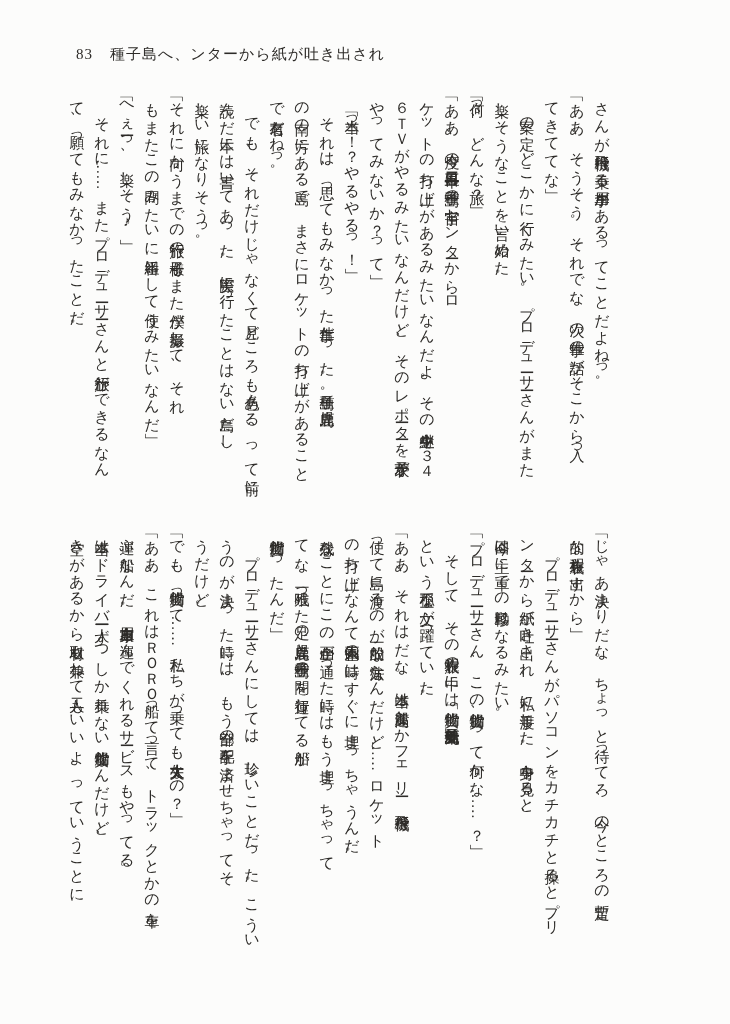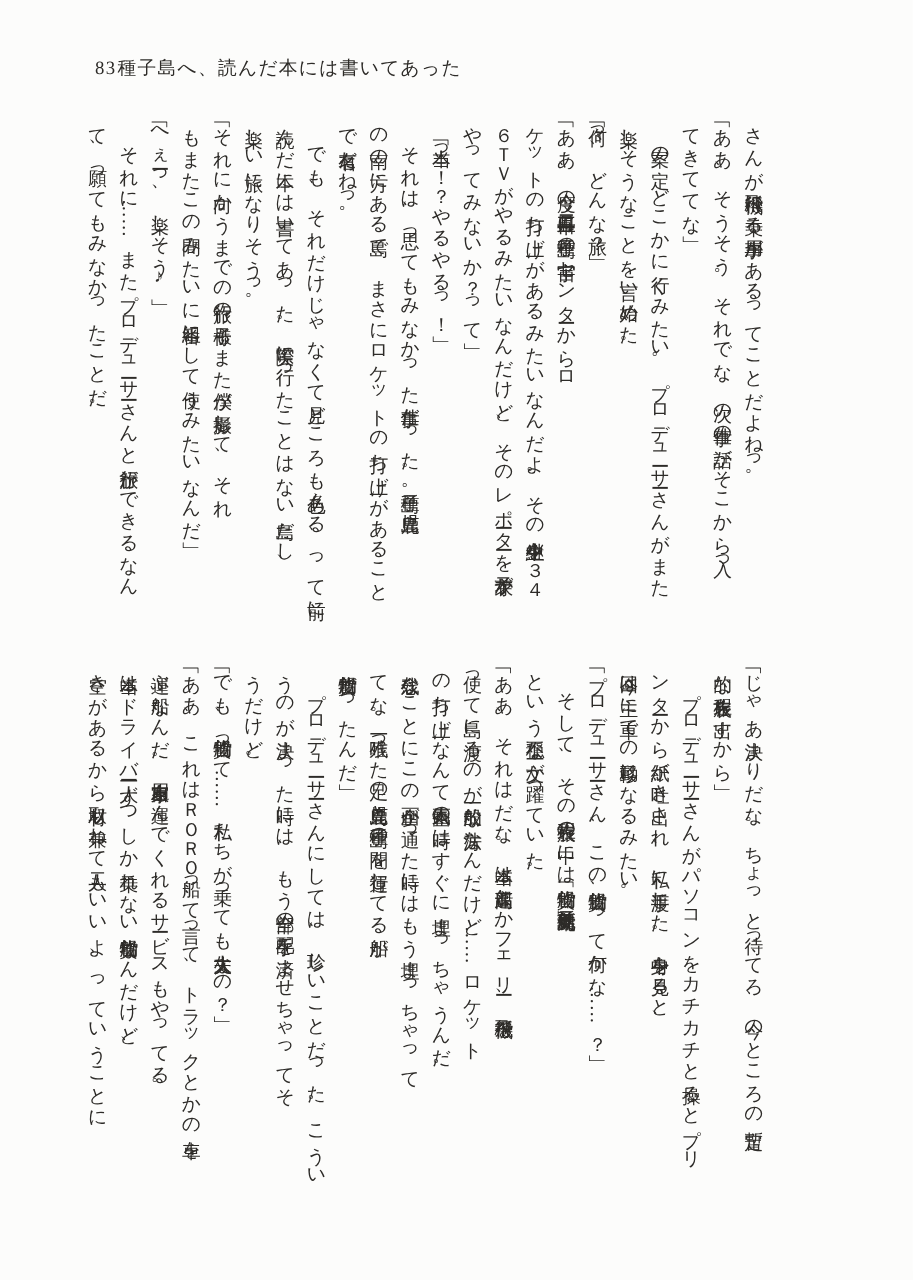--- a/index.html
+++ b/index.html
@@ -9,21 +9,21 @@
     background:#fcfcfb;
     color:#2d2b28;
     font-family:"Liberation Serif","DejaVu Serif",serif;
     overflow:hidden;
   }
   .running-head{
     position:absolute;left:76px;top:45px;
     font-size:15px;letter-spacing:1px;
     white-space:nowrap;
   }
-  .pnum{margin-right:1px;}
+  .pnum{margin-right:17px;}
   .dan{
     position:absolute;right:116px;
     writing-mode:vertical-rl;
     text-orientation:mixed;
     font-size:15px;
     line-height:25px;
     letter-spacing:0.3px;
     height:416px;
   }
   .dan-top{top:92px;}
@@ -32,21 +32,21 @@
     margin:0;padding:0;
     white-space:nowrap;
   }
 </style>
 </head>
 <body>
 
 <div class="page">
 
   <div class="running-head">
-    <span class="pnum">83</span><span class="rtitle">種子島へ、読んだ本には書いてあった</span>
+    <span class="pnum">83</span><span class="rtitle">種子島へ、ンターから紙が吐き出され</span>
   </div>
 
   <div class="dan dan-top">
       <p class="vline" style="text-indent: 0px;">さんが飛行機に乗る用事があるってことだよねっ。</p>
       <p class="vline" style="text-indent: 0px;">「ああ、そうそう。それでな、次の仕事の話がそこから入っ</p>
       <p class="vline" style="text-indent: 0px;">てきててな」</p>
       <p class="vline" style="text-indent: 15.3px;">案の定、どこかに行くみたい。プロデューサーさんがまた</p>
       <p class="vline" style="text-indent: 0px;">楽しそうなことを言い始めた。</p>
       <p class="vline" style="text-indent: 0px;">「何々っ、どんな旅？」</p>
       <p class="vline" style="text-indent: 0px;">「ああ、今度の二月二十五日に種子島の宇宙センターからロ</p>

